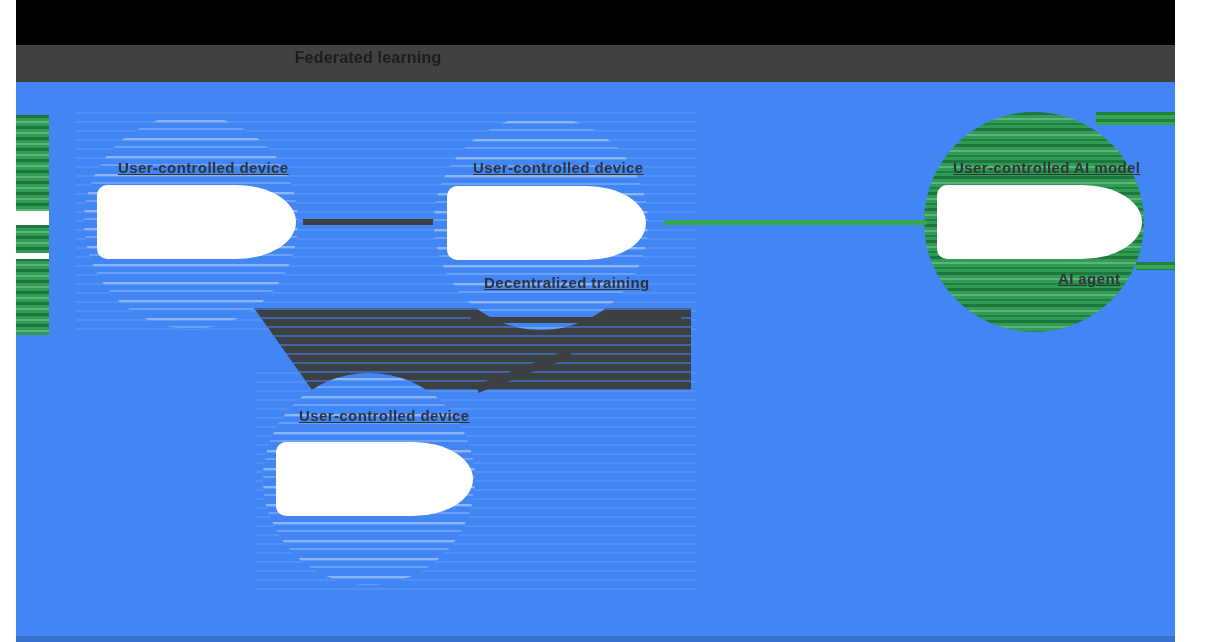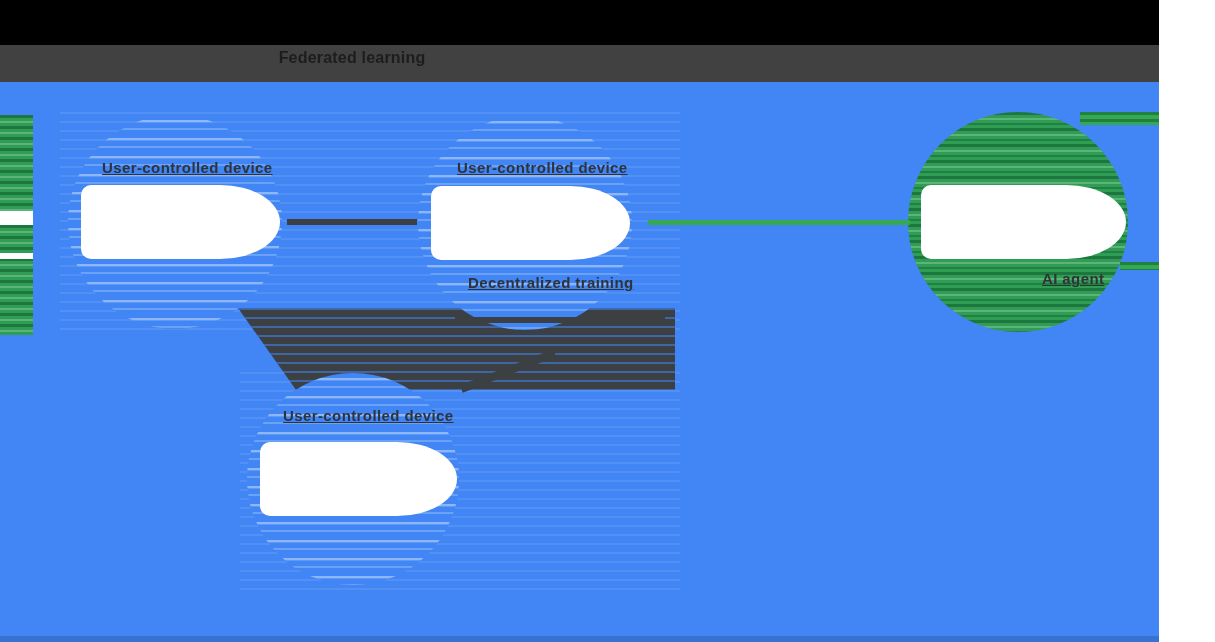--- a/index.html
+++ b/index.html
@@ -9,20 +9,21 @@
     --dark-line:#3c4043;
     --header-black:#000000;
     --header-gray:#414141;
     --label-dark:#2f3337;
   }
   html,body{margin:0;padding:0;}
   body{font-family:"Liberation Sans","DejaVu Sans",sans-serif;}
   #stage{
     position:relative;width:1159px;height:642px;overflow:hidden;
     background:var(--background-blue);
+    margin-left:16px;
   }
   
   .header-black{position:absolute;left:0;top:0;width:100%;height:45px;background:var(--header-black);}
   .header-gray{position:absolute;left:0;top:45px;width:100%;height:37px;background:var(--header-gray);}
   .title{
     position:absolute;left:262px;top:49px;width:180px;height:22px;
     color:#1b1d1f;font-size:16px;font-weight:bold;text-align:center;
     letter-spacing:.2px;white-space:nowrap;
   }
   
@@ -154,16 +155,17 @@
     <span>C</span>
   </div>
   <div class="node-label" style="left:283px;top:407px;">User-controlled device</div>
 
   <div class="bigcircle stripes-green z2" style="left:908px;top:112px;width:220px;height:220px;">
     <div class="band"></div>
   </div>
   <div class="mini mini-green" style="left:1018px;top:222px;margin:0;transform:translate(-50%,-50%);">
     <span>AI</span>
   </div>
+  <div class="node-label" style="left:937px;top:159px;">User-controlled AI model</div>
   <div class="node-label" style="left:1042px;top:270px;">AI agent</div>
 
   <div class="footer-strip"></div>
 </div>
 
 </body></html>

